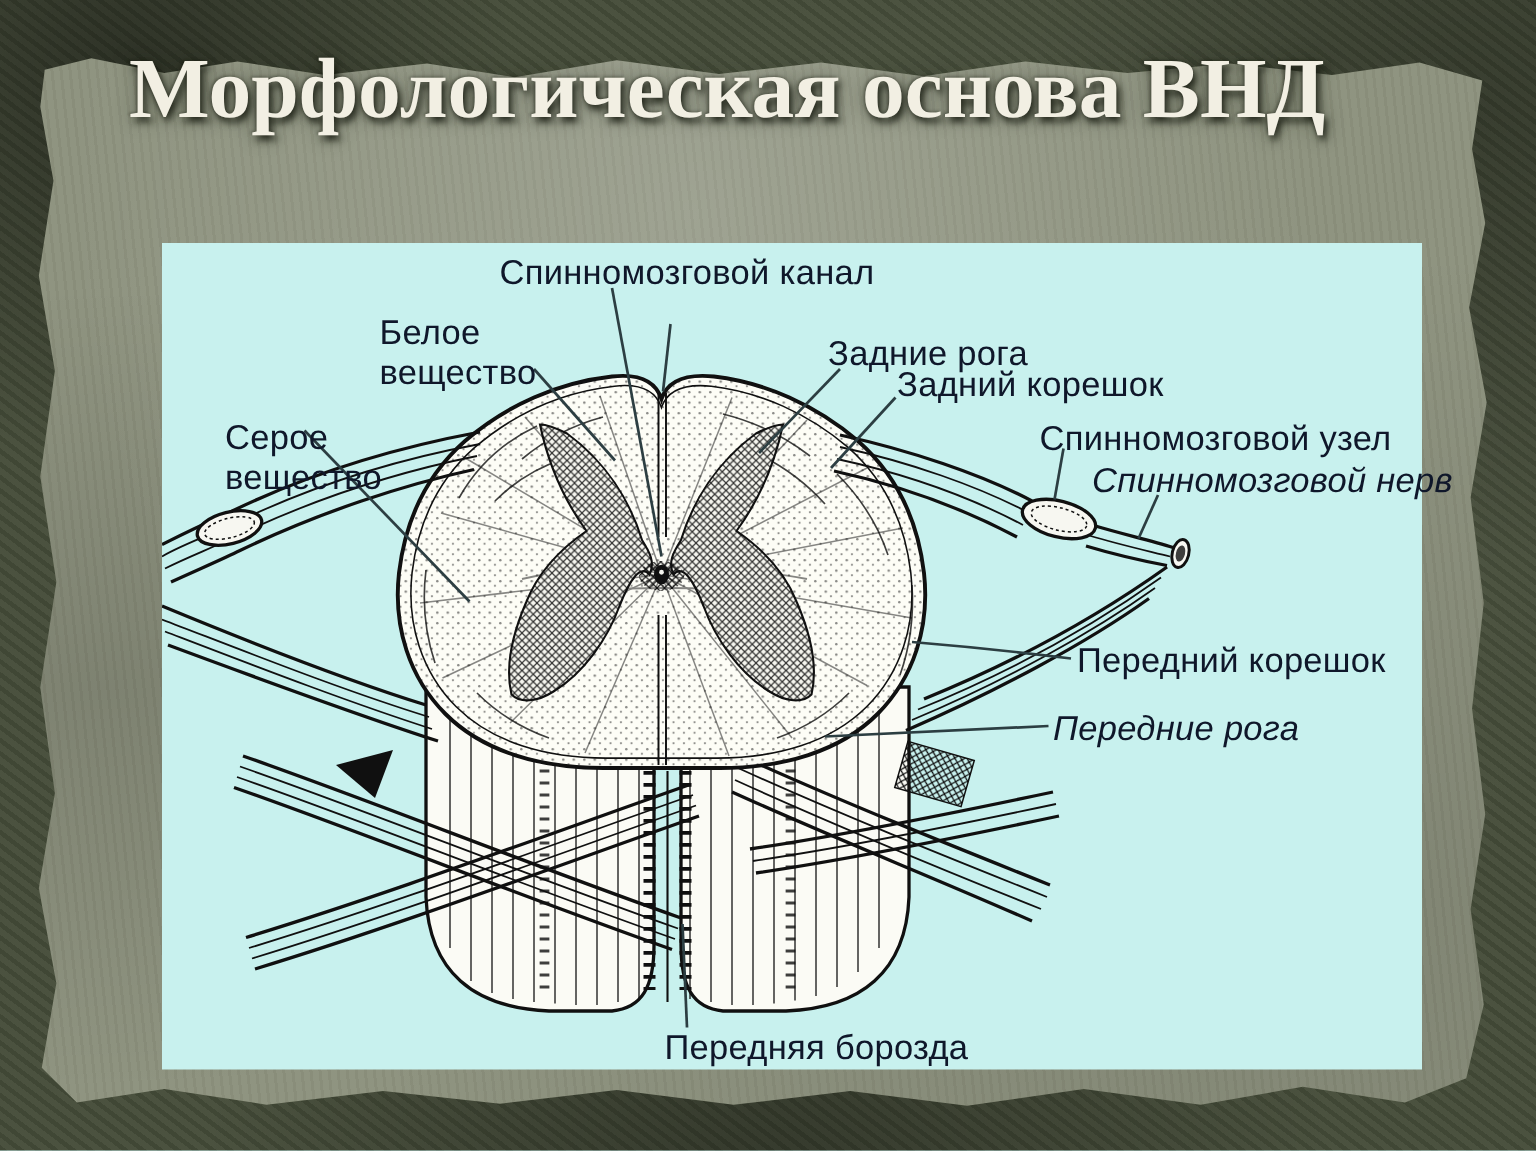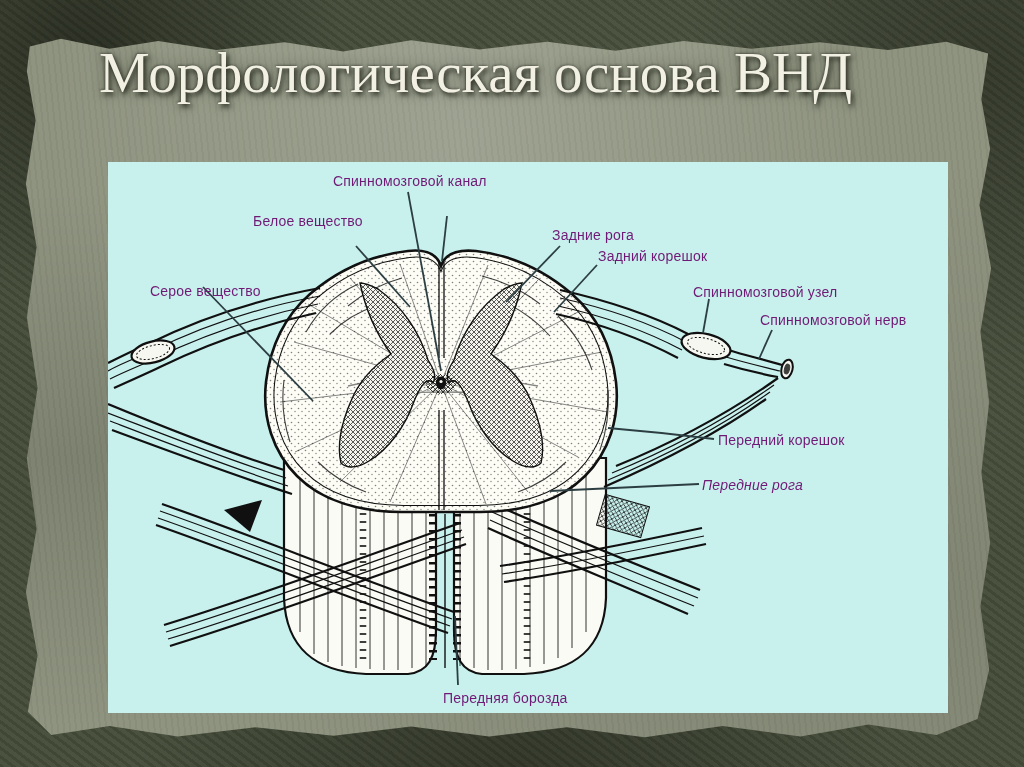--- a/index.html
+++ b/index.html
@@ -18,41 +18,41 @@
     position:absolute;left:22px;top:36px;width:973px;height:704px;
     background-color:#8d927e;
     background-image:
       radial-gradient(ellipse at 45% 15%, rgba(255,255,255,.14), transparent 55%),
       radial-gradient(ellipse at 90% 80%, rgba(0,0,0,.10), transparent 55%),
       radial-gradient(ellipse at 5% 60%, rgba(0,0,0,.12), transparent 45%),
       repeating-linear-gradient(84deg, rgba(0,0,0,.03) 0 2px, rgba(255,255,255,.02) 2px 6px);
     clip-path:polygon(0.8% 1.5%,4% 0.4%,9% 1.8%,14% 0.7%,20% 2%,27% 0.9%,33% 2.2%,40% 0.6%,47% 1.9%,54% 0.8%,61% 2.1%,68% 0.7%,75% 1.8%,82% 0.9%,89% 2%,95% 0.8%,99.3% 2.5%,98.6% 9%,99.5% 16%,98.4% 24%,99.6% 33%,98.5% 42%,99.4% 52%,98.6% 62%,99.5% 72%,98.5% 81%,99.4% 90%,98.2% 97%,94% 99.3%,87% 97.8%,80% 99.5%,72% 98%,64% 99.6%,56% 98.2%,48% 99.5%,40% 98.1%,32% 99.4%,24% 98.2%,16% 99.5%,9% 98%,3% 99.3%,0.6% 96%,1.6% 88%,0.4% 79%,1.5% 70%,0.5% 60%,1.6% 50%,0.5% 40%,1.5% 30%,0.4% 21%,1.4% 12%,0.5% 5%);
   }
   .slide-title{
-    position:absolute;left:83px;top:24px;margin:16px;
-    font-family:"Liberation Serif",serif;font-weight:400;font-size:57px;line-height:1.15;
+    position:absolute;left:83px;top:24px;margin:3px;
+    font-family:"Liberation Serif",serif;font-weight:700;font-size:57px;line-height:1.15;
     letter-spacing:0px;color:#f2efe3;white-space:nowrap;
     text-shadow:2px 3px 5px rgba(22,26,15,.85), 0 0 14px rgba(22,26,15,.45), -1px -1px 2px rgba(22,26,15,.35);
   }
   .figure-panel{
     position:absolute;left:108px;top:162px;width:840px;height:551px;
     background:#c8f1ee;
   }
   .figure-panel svg{position:absolute;left:0;top:0;}
   .fig-label{
-    position:absolute;color:#701a75;font-size:14px;line-height:27px;
+    position:absolute;color:#0f172a;font-size:23px;line-height:27px;
     white-space:nowrap;letter-spacing:0.2px;
   }
   .fig-label.wrap{white-space:normal;}
   .lbl-canal{left:225px;top:6px;}
   .lbl-post-sulcus{left:329px;top:33px;}
   .lbl-post-horns{left:444px;top:60px;}
   .lbl-post-root{left:490px;top:81px;}
   .lbl-ganglion{left:585px;top:117px;}
-  .lbl-nerve{left:652px;top:145px;}
+  .lbl-nerve{left:620px;top:145px;font-style:italic;}
   .lbl-white{left:145px;top:46px;width:120px;}
   .lbl-gray{left:42px;top:72px;width:130px;margin-top:44px;}
   .lbl-ant-root{left:610px;top:265px;}
   .lbl-ant-horns{left:594px;top:310px;font-style:italic;}
   .lbl-ant-sulcus{left:335px;top:523px;}
 </style>
 </head>
 <body>
 
 <div class="torn-panel"></div>

